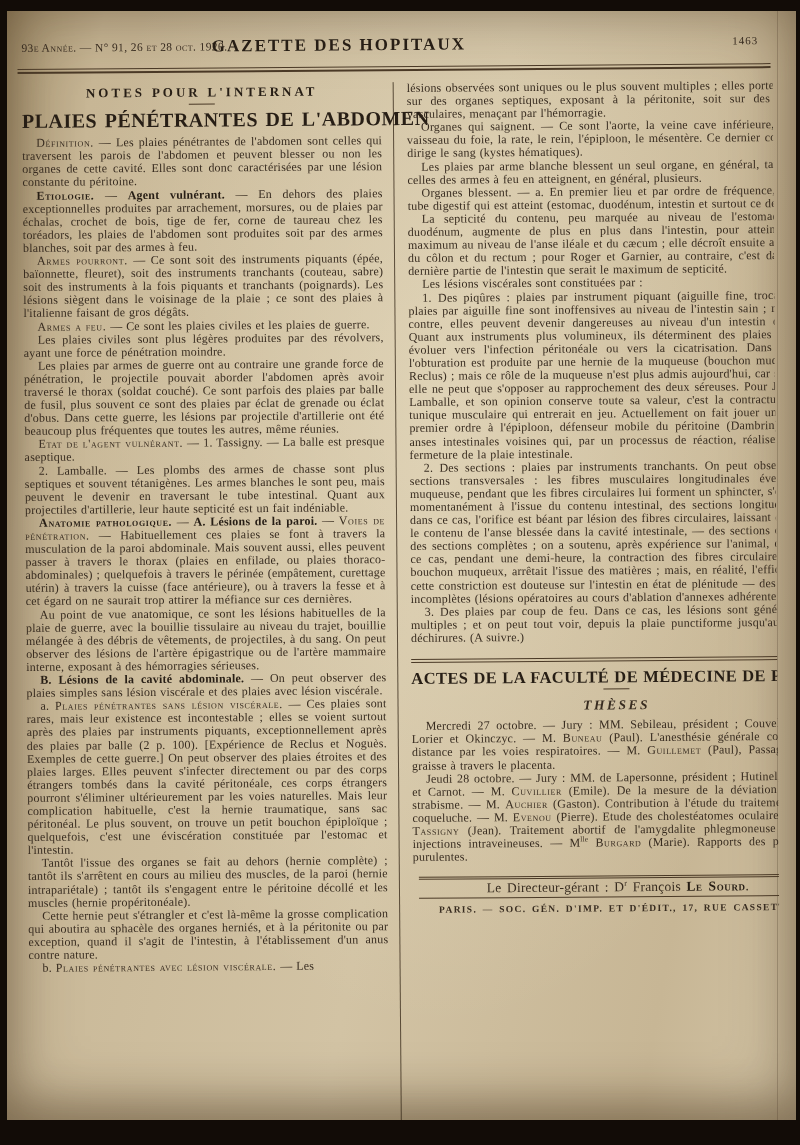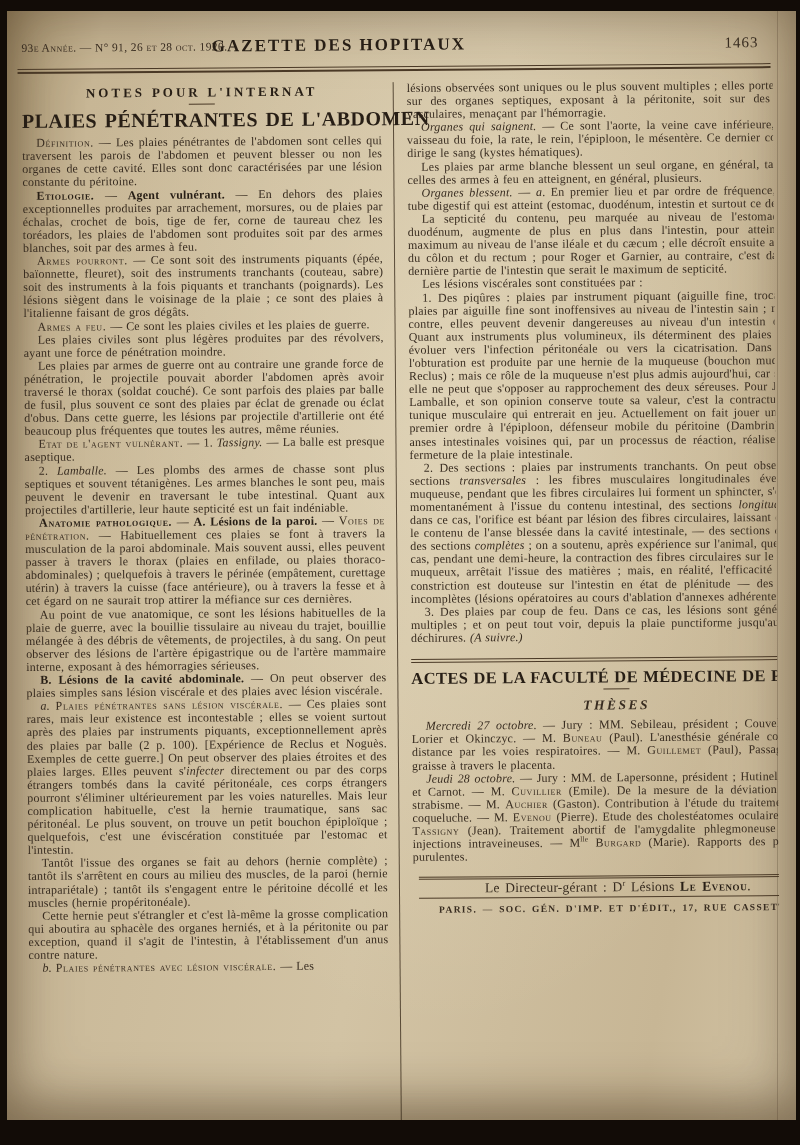--- a/index.html
+++ b/index.html
@@ -32,40 +32,40 @@
   
   .hdr{position:relative;height:22px;flex:none;}
   .issue{
     position:absolute;left:6px;top:4px;font-size:11.5px;letter-spacing:0.4px;
     font-variant:small-caps;white-space:nowrap;
   }
   .masthead{
     position:absolute;left:0;right:110px;top:0;text-align:center;
     font-size:17px;font-weight:bold;letter-spacing:2px;color:var(--ink-bold);white-space:nowrap;
   }
-  .pageno{position:absolute;right:14px;top:2px;font-size:15px;letter-spacing:1px;}
+  .pageno{position:absolute;right:14px;top:2px;font-size:11px;letter-spacing:1px;}
   .headrule{flex:none;margin:9px 2px 0 2px;height:5px;border-top:1px solid var(--rule);border-bottom:2px solid var(--rule);}
   
   .columns{flex:1;display:flex;margin-top:11px;overflow:hidden;}
   .col{font-size:12px;line-height:13.1px;text-align:justify;letter-spacing:0.2px;word-spacing:0.6px;}
   .col-left{width:378px;flex:none;padding:0 11px 0 6px;border-right:1px solid rgba(58,44,28,0.8);}
   .col-right{flex:1;padding-left:13px;padding-right:2px;display:flex;flex-direction:column;}
   .rubric{
     text-align:center;font-size:13px;font-weight:bold;letter-spacing:3px;
     color:var(--ink-bold);margin-top:2px;white-space:nowrap;
   }
   .dash{width:26px;border-top:1.5px solid var(--rule);margin:5px auto 9px auto;}
   .title{
     margin:2px 0 9px 0;text-align:center;font-size:20px;font-weight:bold;
     letter-spacing:0.5px;word-spacing:2px;color:var(--ink-bold);white-space:nowrap;
   }
   p.para{margin:0;text-indent:14px;}
   p.para.noindent{text-indent:0;}
   .r-n{font-style:normal;}
-  .r-i{font-style:italic;}
+  .r-i{}
   .r-b{font-weight:bold;color:var(--ink-bold);}
   .r-sc{font-variant:small-caps;letter-spacing:0.6px;}
   .r-scb{font-variant:small-caps;font-weight:bold;letter-spacing:0.6px;color:var(--ink-bold);}
   .r-sup{vertical-align:super;font-size:0.62em;line-height:0;}
   
   .actes{margin-top:14px;}
   .rule-double{height:4px;border-top:1px solid var(--rule);border-bottom:1px solid var(--rule);margin:0 0 9px 0;}
   .actes-title{
     margin:0;text-align:center;font-size:16.5px;font-weight:bold;letter-spacing:0.4px;
     color:var(--ink-bold);white-space:nowrap;
@@ -141,21 +141,21 @@
             <h2 class="actes-title">ACTES DE LA FACULTÉ DE MÉDECINE DE PARIS</h2>
             <div class="dash"></div>
             <div class="theses-title">THÈSES</div>
             <div class="paras">
                 <p class="para"><span class="r-i">Mercredi 27 octobre.</span><span class="r-n"> — Jury : MM. Sebileau, président ; Couvelaire, Le Lorier et Okinczyc. — M. </span><span class="r-sc">Buneau</span><span class="r-n"> (Paul). L'anesthésie générale continue à distance par les voies respiratoires. — M. </span><span class="r-sc">Guillemet</span><span class="r-n"> (Paul), Passage de la graisse à travers le placenta.</span></p>
                 <p class="para"><span class="r-i">Jeudi 28 octobre.</span><span class="r-n"> — Jury : MM. de Lapersonne, président ; Hutinel, Marfan et Carnot. — M. </span><span class="r-sc">Cuvillier</span><span class="r-n"> (Emile). De la mesure de la déviation dans le strabisme. — M. </span><span class="r-sc">Auchier</span><span class="r-n"> (Gaston). Contribution à l'étude du traitement de la coqueluche. — M. </span><span class="r-sc">Evenou</span><span class="r-n"> (Pierre). Etude des cholestéatomes oculaires. — M. </span><span class="r-sc">Tassigny</span><span class="r-n"> (Jean). Traitement abortif de l'amygdalite phlegmoneuse par les injections intraveineuses. — M</span><span class="r-sup">lle</span><span class="r-n"> </span><span class="r-sc">Burgard</span><span class="r-n"> (Marie). Rapports des pleurésies purulentes.</span></p>
               </div>
           </div>
 
           <div class="footerbox">
-            <div class="director"><span class="r-n">Le Directeur-gérant : D</span><span class="r-sup">r</span><span class="r-n"> Lésions </span><span class="r-scb">Le Evenou</span><span class="r-n">.</span></div>
+            <div class="director"><span class="r-n">Le Directeur-gérant : D</span><span class="r-sup">r</span><span class="r-n"> François </span><span class="r-scb">Le Sourd</span><span class="r-n">.</span></div>
             <div class="imprint">PARIS. — SOC. GÉN. D'IMP. ET D'ÉDIT., 17, RUE CASSETTE.</div>
           </div>
         </div>
 
       </div>
     </div>
   </div>
 </div>
 
 </body></html>

